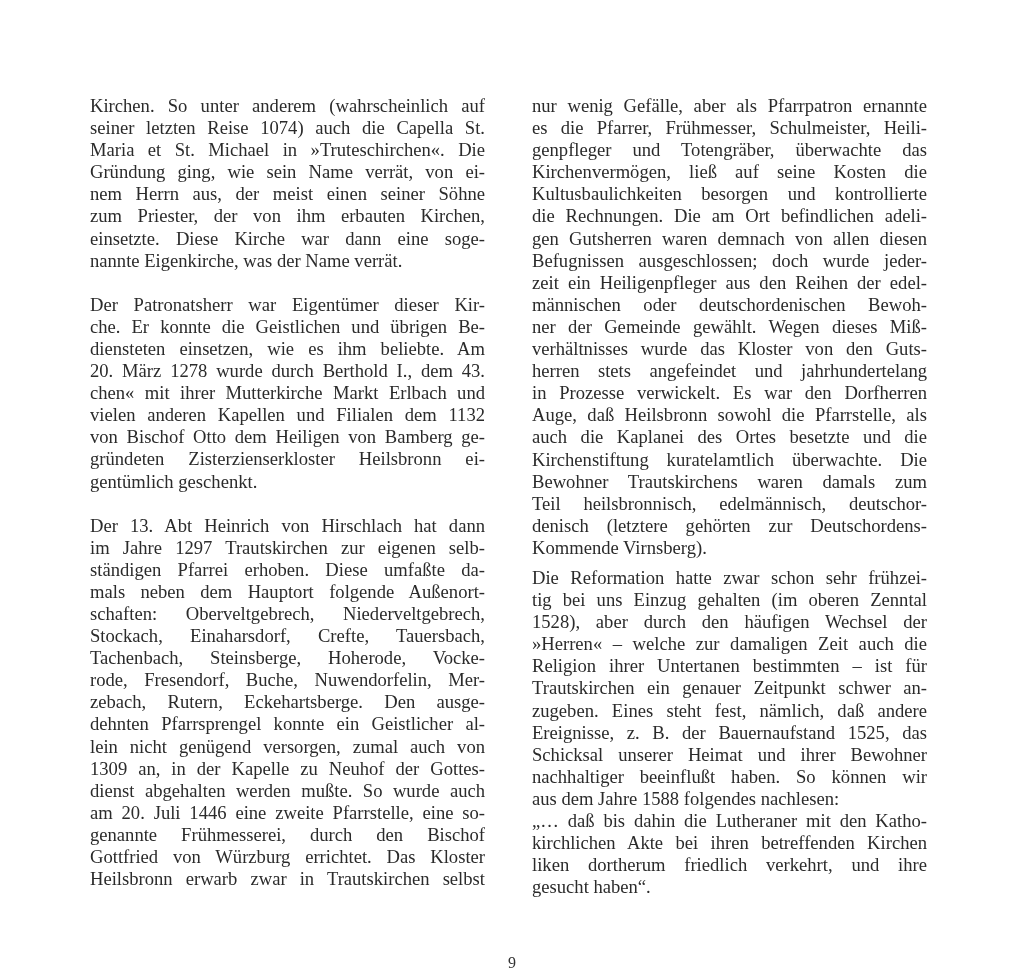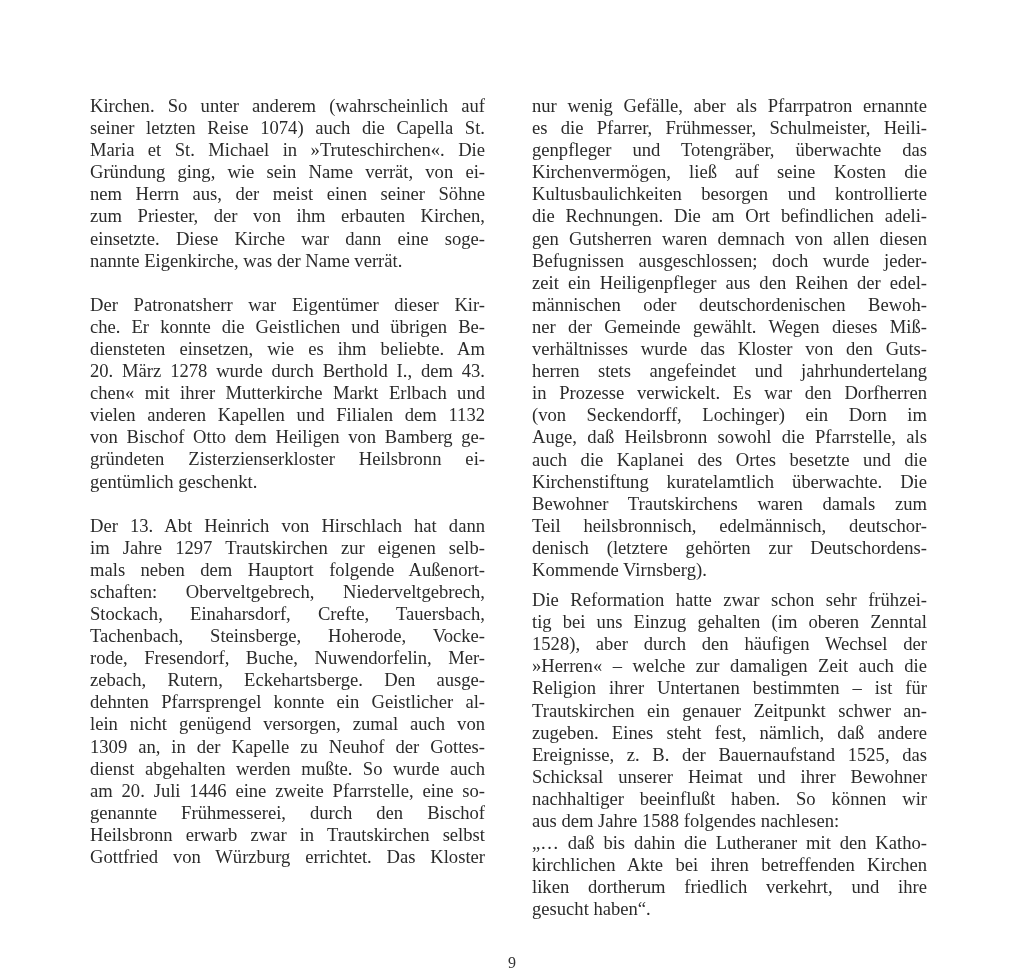--- a/index.html
+++ b/index.html
@@ -78,53 +78,53 @@
         <span class="line">20. März 1278 wurde durch Berthold I., dem 43.</span>
         <span class="line">chen« mit ihrer Mutterkirche Markt Erlbach und</span>
         <span class="line">vielen anderen Kapellen und Filialen dem 1132</span>
         <span class="line">von Bischof Otto dem Heiligen von Bamberg ge-</span>
         <span class="line">gründeten Zisterzienserkloster Heilsbronn ei-</span>
         <span class="line last">gentümlich geschenkt.</span>
       </div>
       <div class="para">
         <span class="line">Der 13. Abt Heinrich von Hirschlach hat dann</span>
         <span class="line">im Jahre 1297 Trautskirchen zur eigenen selb-</span>
+        <span class="line">ständigen Pfarrei erhoben. Diese umfaßte da-</span>
         <span class="line">mals neben dem Hauptort folgende Außenort-</span>
         <span class="line">schaften: Oberveltgebrech, Niederveltgebrech,</span>
         <span class="line">Stockach, Einaharsdorf, Crefte, Tauersbach,</span>
         <span class="line">Tachenbach, Steinsberge, Hoherode, Vocke-</span>
         <span class="line">rode, Fresendorf, Buche, Nuwendorfelin, Mer-</span>
         <span class="line">zebach, Rutern, Eckehartsberge. Den ausge-</span>
         <span class="line">dehnten Pfarrsprengel konnte ein Geistlicher al-</span>
         <span class="line">lein nicht genügend versorgen, zumal auch von</span>
         <span class="line">1309 an, in der Kapelle zu Neuhof der Gottes-</span>
         <span class="line">dienst abgehalten werden mußte. So wurde auch</span>
         <span class="line">am 20. Juli 1446 eine zweite Pfarrstelle, eine so-</span>
         <span class="line">genannte Frühmesserei, durch den Bischof</span>
+        <span class="line">Gottfried von Würzburg errichtet. Das Kloster</span>
         <span class="line">Heilsbronn erwarb zwar in Trautskirchen selbst</span>
-        <span class="line">Gottfried von Würzburg errichtet. Das Kloster</span>
       </div>
     </div>
   <div class="column right" id="col-right">
       <div class="para">
         <span class="line">nur wenig Gefälle, aber als Pfarrpatron ernannte</span>
         <span class="line">es die Pfarrer, Frühmesser, Schulmeister, Heili-</span>
         <span class="line">genpfleger und Totengräber, überwachte das</span>
         <span class="line">Kirchenvermögen, ließ auf seine Kosten die</span>
         <span class="line">Kultusbaulichkeiten besorgen und kontrollierte</span>
         <span class="line">die Rechnungen. Die am Ort befindlichen adeli-</span>
         <span class="line">gen Gutsherren waren demnach von allen diesen</span>
         <span class="line">Befugnissen ausgeschlossen; doch wurde jeder-</span>
         <span class="line">zeit ein Heiligenpfleger aus den Reihen der edel-</span>
         <span class="line">männischen oder deutschordenischen Bewoh-</span>
         <span class="line">ner der Gemeinde gewählt. Wegen dieses Miß-</span>
         <span class="line">verhältnisses wurde das Kloster von den Guts-</span>
         <span class="line">herren stets angefeindet und jahrhundertelang</span>
         <span class="line">in Prozesse verwickelt. Es war den Dorfherren</span>
-        <span class="line">(von Seckendorff, Lochinger) ein Dorn im</span>
         <span class="line">Auge, daß Heilsbronn sowohl die Pfarrstelle, als</span>
         <span class="line">auch die Kaplanei des Ortes besetzte und die</span>
         <span class="line">Kirchenstiftung kuratelamtlich überwachte. Die</span>
         <span class="line">Bewohner Trautskirchens waren damals zum</span>
         <span class="line">Teil heilsbronnisch, edelmännisch, deutschor-</span>
         <span class="line">denisch (letztere gehörten zur Deutschordens-</span>
         <span class="line last">Kommende Virnsberg).</span>
       </div>
       <div class="para">
         <span class="line">Die Reformation hatte zwar schon sehr frühzei-</span>

